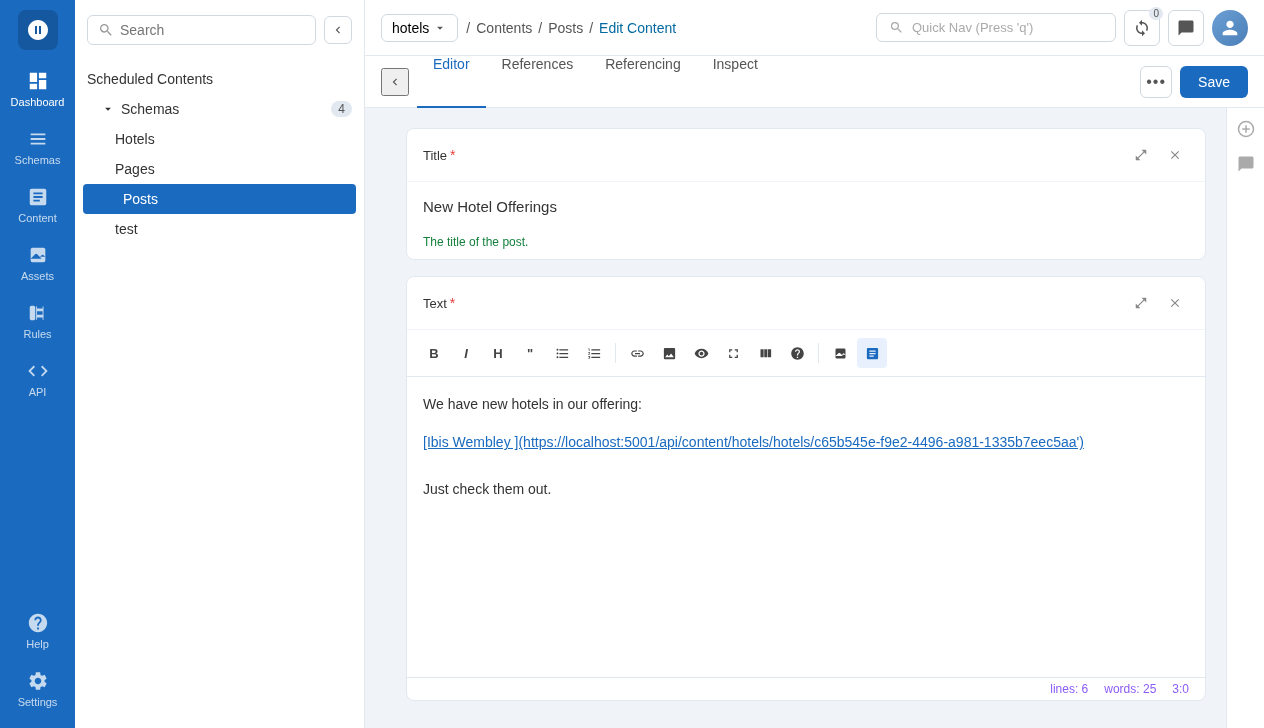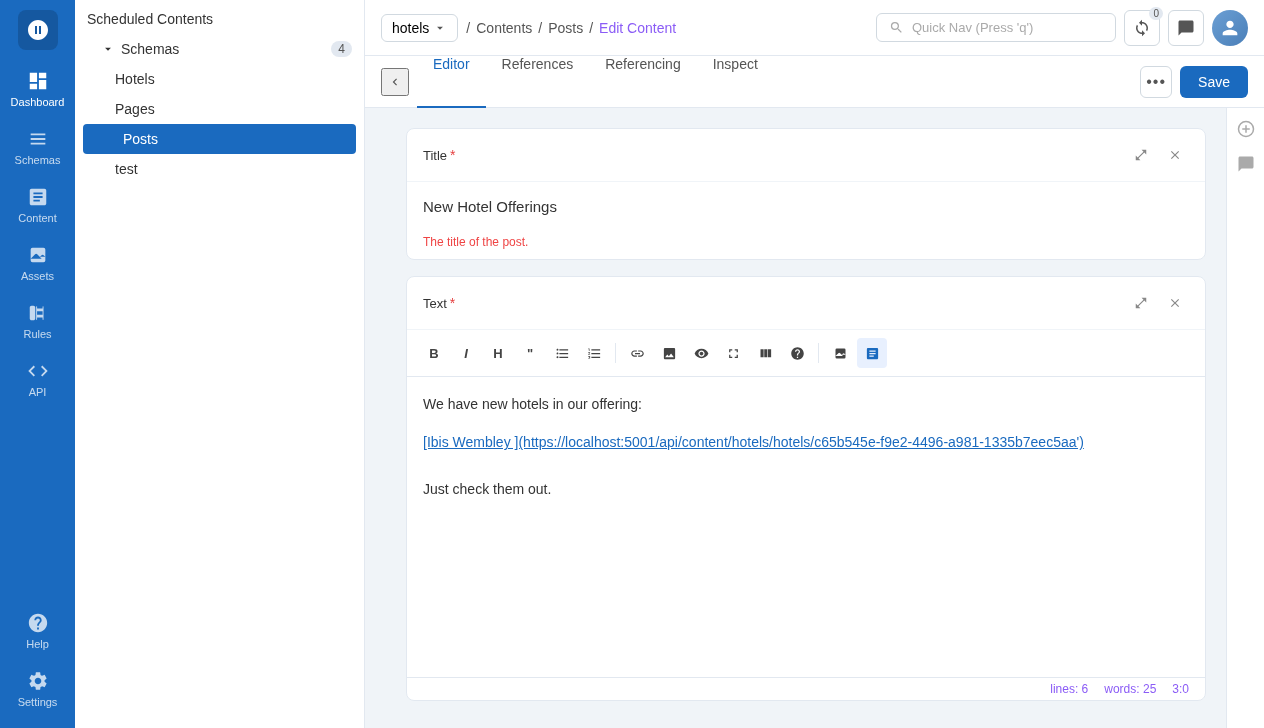--- a/index.html
+++ b/index.html
@@ -119,21 +119,21 @@
       display: flex;
       align-items: center;
       height: 56px;
       gap: 8px;
       flex-shrink: 0;
     }
     .breadcrumb {
       display: flex; align-items: center; gap: 6px;
       font-size: 14px; color: #555;
     }
-    .breadcrumb .current { color: #8b5cf6; font-weight: 500; }
+    .breadcrumb .current { color: #0369a1; font-weight: 500; }
     .app-selector {
       display: flex; align-items: center; gap: 4px;
       padding: 5px 10px;
       border: 1px solid #d1d9e0;
       border-radius: 6px;
       cursor: pointer;
       font-size: 14px; font-weight: 500;
     }
     .app-selector svg { fill: #555; width: 14px; height: 14px; }
     .top-right {
@@ -287,21 +287,21 @@
       border: none;
       outline: none;
       padding: 16px;
       font-size: 15px;
       color: #333;
       background: transparent;
     }
     .card-hint {
       padding: 4px 16px 10px;
       font-size: 12px;
-      color: #ef4444;
+      color: #15803d;
     }
 
     
     .rte-toolbar {
       display: flex;
       align-items: center;
       padding: 8px 12px;
       border-bottom: 1px solid #e2e8f0;
       gap: 2px;
       flex-wrap: wrap;
@@ -389,20 +389,33 @@
     <div class="nav-item">
       <svg viewBox="0 0 24 24">
           <path d="M19.14 12.94c.04-.3.06-.61.06-.94 0-.32-.02-.64-.07-.94l2.03-1.58c.18-.14.23-.41.12-.61l-1.92-3.32c-.12-.22-.37-.29-.59-.22l-2.39.96c-.5-.38-1.03-.7-1.62-.94l-.36-2.54c-.04-.24-.24-.41-.48-.41h-3.84c-.24 0-.43.17-.47.41l-.36 2.54c-.59.24-1.13.57-1.62.94l-2.39-.96c-.22-.08-.47 0-.59.22L2.74 8.87c-.12.21-.08.47.12.61l2.03 1.58c-.05.3-.09.63-.09.94s.02.64.07.94l-2.03 1.58c-.18.14-.23.41-.12.61l1.92 3.32c.12.22.37.29.59.22l2.39-.96c.5.38 1.03.7 1.62.94l.36 2.54c.05.24.24.41.48.41h3.84c.24 0 .44-.17.47-.41l.36-2.54c.59-.24 1.13-.56 1.62-.94l2.39.96c.22.08.47 0 .59-.22l1.92-3.32c.12-.22.07-.47-.12-.61l-2.01-1.58zM12 15.6c-1.98 0-3.6-1.62-3.6-3.6s1.62-3.6 3.6-3.6 3.6 1.62 3.6 3.6-1.62 3.6-3.6 3.6z"></path>
         </svg>
       <span>Settings</span>
     </div>
   </div>
 </nav>
 
 <aside class="sidebar">
+  <div class="sidebar-header">
+    <div class="search-box">
+      <svg viewBox="0 0 24 24">
+          <path d="M15.5 14h-.79l-.28-.27A6.471 6.471 0 0016 9.5 6.5 6.5 0 109.5 16c1.61 0 3.09-.59 4.23-1.57l.27.28v.79l5 4.99L20.49 19l-4.99-5zm-6 0C7.01 14 5 11.99 5 9.5S7.01 5 9.5 5 14 7.01 14 9.5 11.99 14 9.5 14z"></path>
+        </svg>
+      <input type="text" placeholder="Search" style="">
+    </div>
+    <button class="collapse-btn">
+      <svg viewBox="0 0 24 24">
+          <path d="M15.41 7.41L14 6l-6 6 6 6 1.41-1.41L10.83 12z"></path>
+        </svg>
+    </button>
+  </div>
 
   <div class="sidebar-tree">
     <div class="tree-item">
       <span>Scheduled Contents</span>
     </div>
     <div class="tree-item tree-child">
       <svg viewBox="0 0 24 24">
           <path d="M7 10l5 5 5-5z"></path>
         </svg>
       <span>Schemas</span>

